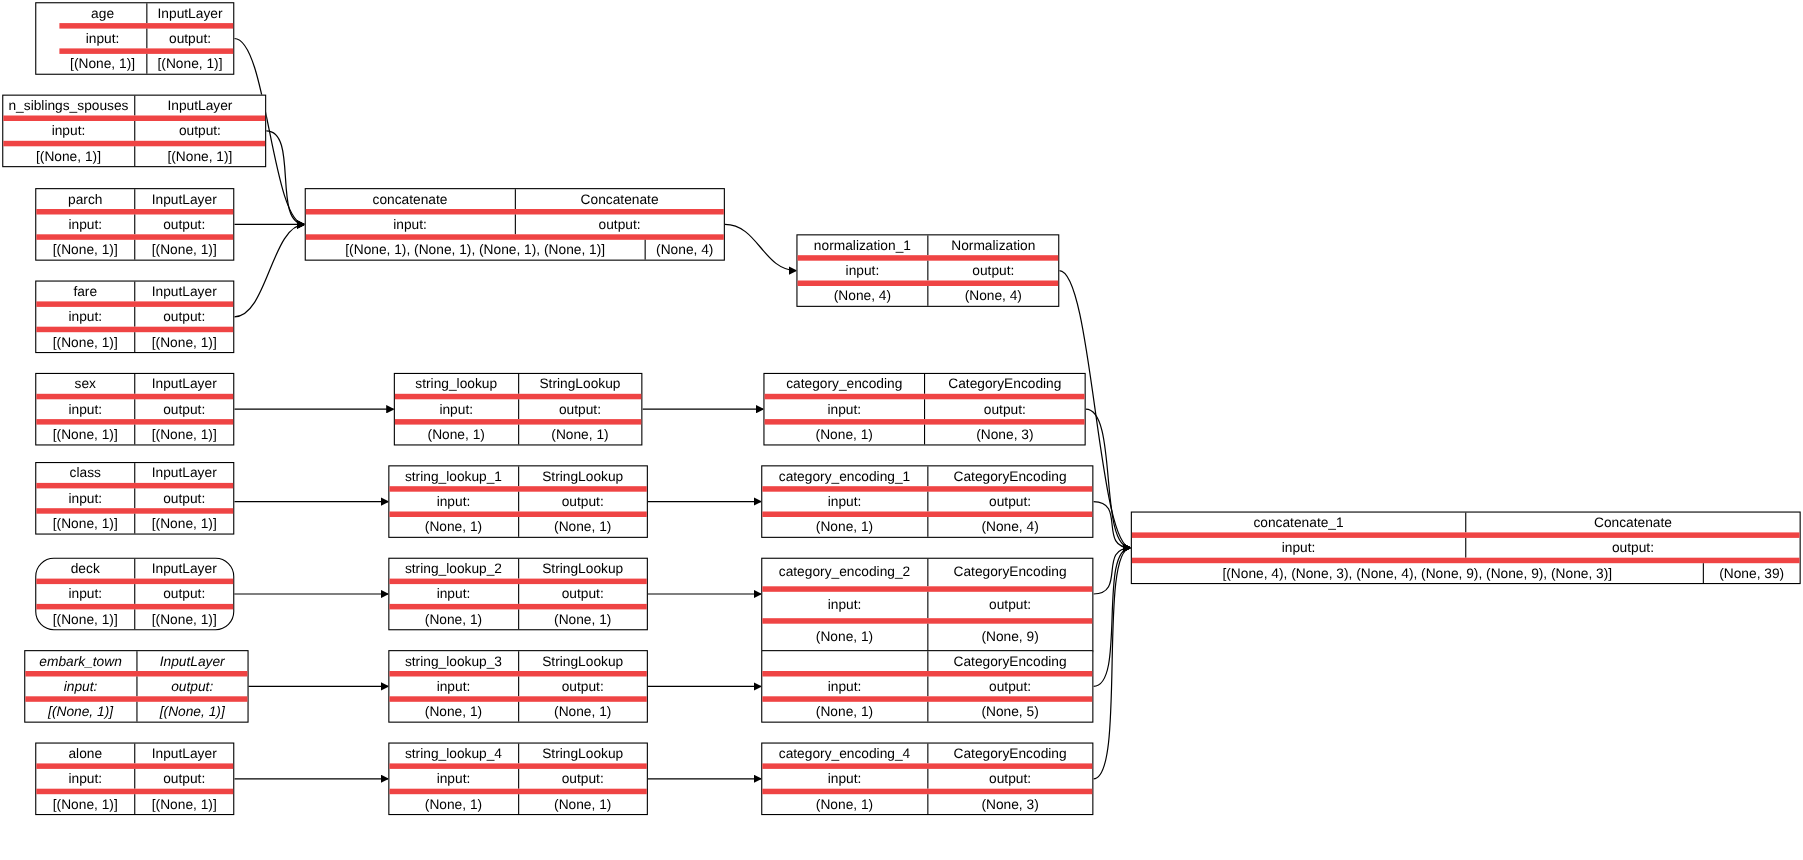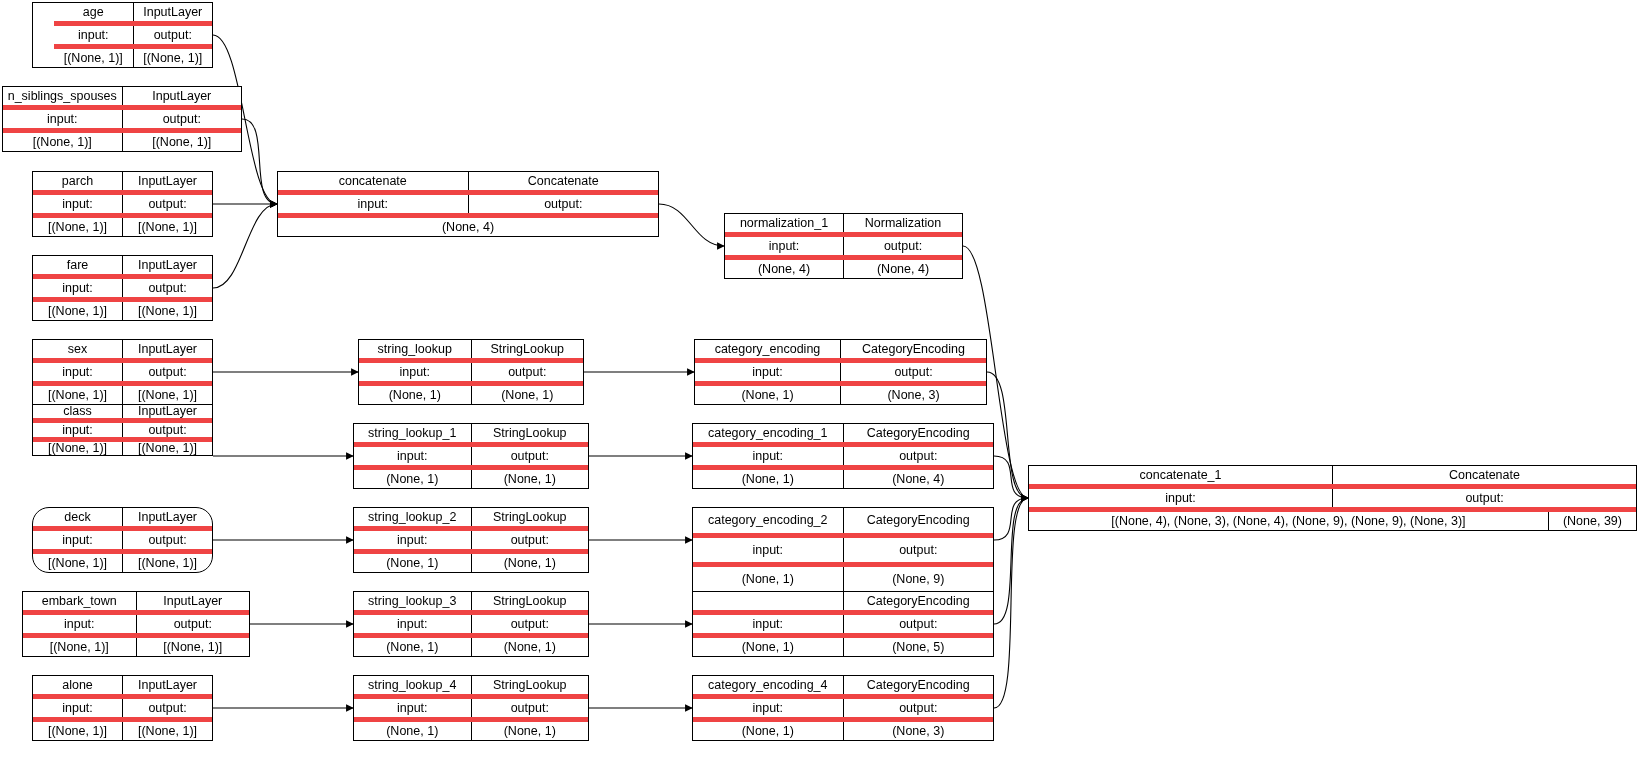--- a/index.html
+++ b/index.html
@@ -149,20 +149,21 @@
     <div class="node" style="left: 277px; top: 171px; width: 382px; height: 66px;">
       <div class="row">
         <div class="cell" style="flex: 1 1 0px;">concatenate</div>
         <div class="cell" style="flex: 1 1 0px;">Concatenate</div>
       </div>
       <div class="row">
         <div class="cell" style="flex: 1 1 0px;">input:</div>
         <div class="cell" style="flex: 1 1 0px;">output:</div>
       </div>
       <div class="row">
+        <div class="cell" style="flex: 44 1 0px;">[(None, 1), (None, 1), (None, 1), (None, 1)]</div>
         <div class="cell" style="flex: 9 1 0px;">(None, 4)</div>
       </div>
     </div>
     <div class="node" style="left: 724px; top: 213px; width: 239px; height: 66px;">
       <div class="row">
         <div class="cell" style="flex: 1 1 0px;">normalization_1</div>
         <div class="cell" style="flex: 1 1 0px;">Normalization</div>
       </div>
       <div class="row">
         <div class="cell" style="flex: 1 1 0px;">input:</div>
@@ -208,21 +209,21 @@
       </div>
       <div class="row">
         <div class="cell" style="flex: 1 1 0px;">input:</div>
         <div class="cell" style="flex: 1 1 0px;">output:</div>
       </div>
       <div class="row">
         <div class="cell" style="flex: 1 1 0px;">(None, 1)</div>
         <div class="cell" style="flex: 1 1 0px;">(None, 3)</div>
       </div>
     </div>
-    <div class="node" style="left: 32px; top: 404px; width: 181px; height: 52px;">
+    <div class="node" style="left: 32px; top: 420px; width: 181px; height: 66px;">
       <div class="row">
         <div class="cell" style="flex: 1 1 0px;">class</div>
         <div class="cell" style="flex: 1 1 0px;">InputLayer</div>
       </div>
       <div class="row">
         <div class="cell" style="flex: 1 1 0px;">input:</div>
         <div class="cell" style="flex: 1 1 0px;">output:</div>
       </div>
       <div class="row">
         <div class="cell" style="flex: 1 1 0px;">[(None, 1)]</div>
@@ -292,21 +293,21 @@
       </div>
       <div class="row">
         <div class="cell" style="flex: 1 1 0px;">input:</div>
         <div class="cell" style="flex: 1 1 0px;">output:</div>
       </div>
       <div class="row">
         <div class="cell" style="flex: 1 1 0px;">(None, 1)</div>
         <div class="cell" style="flex: 1 1 0px;">(None, 9)</div>
       </div>
     </div>
-    <div class="node" style="left: 22px; top: 591px; width: 228px; height: 66px;">
+    <div class="node" style="left: 22px; top: 591px; width: 204px; height: 66px; font-style: italic;">
       <div class="row">
         <div class="cell" style="flex: 1 1 0px;">embark_town</div>
         <div class="cell" style="flex: 1 1 0px;">InputLayer</div>
       </div>
       <div class="row">
         <div class="cell" style="flex: 1 1 0px;">input:</div>
         <div class="cell" style="flex: 1 1 0px;">output:</div>
       </div>
       <div class="row">
         <div class="cell" style="flex: 1 1 0px;">[(None, 1)]</div>

